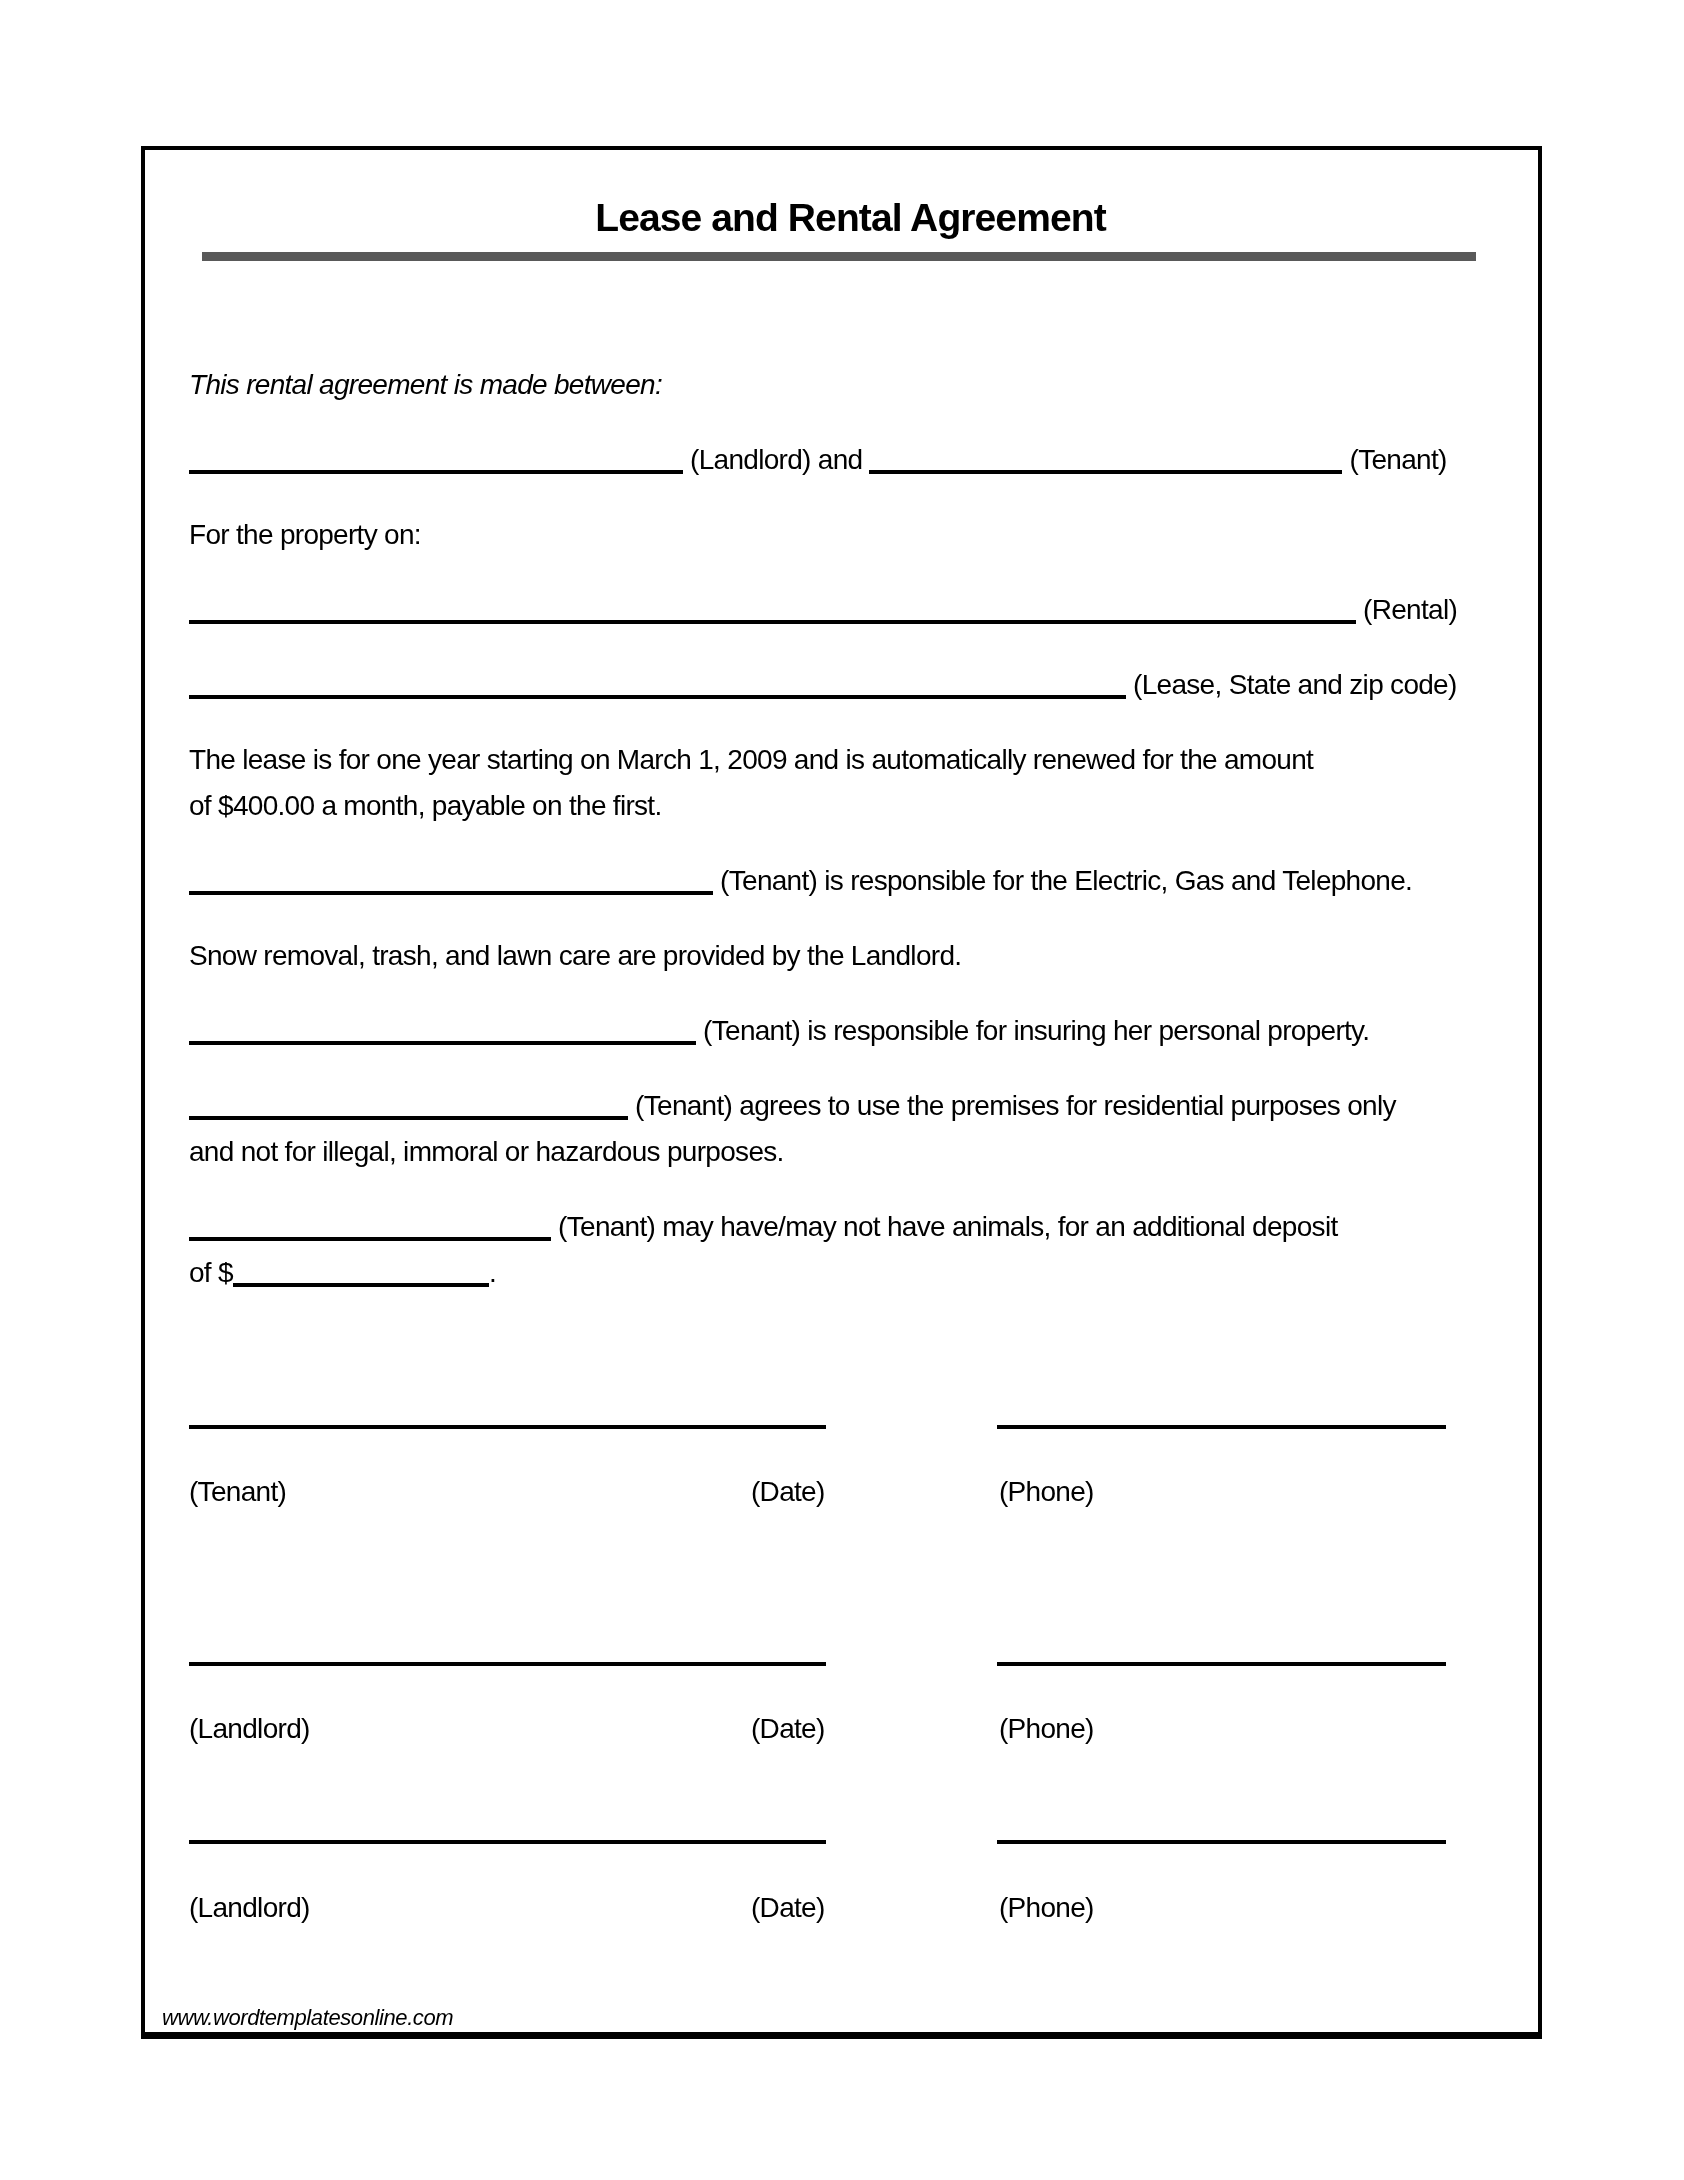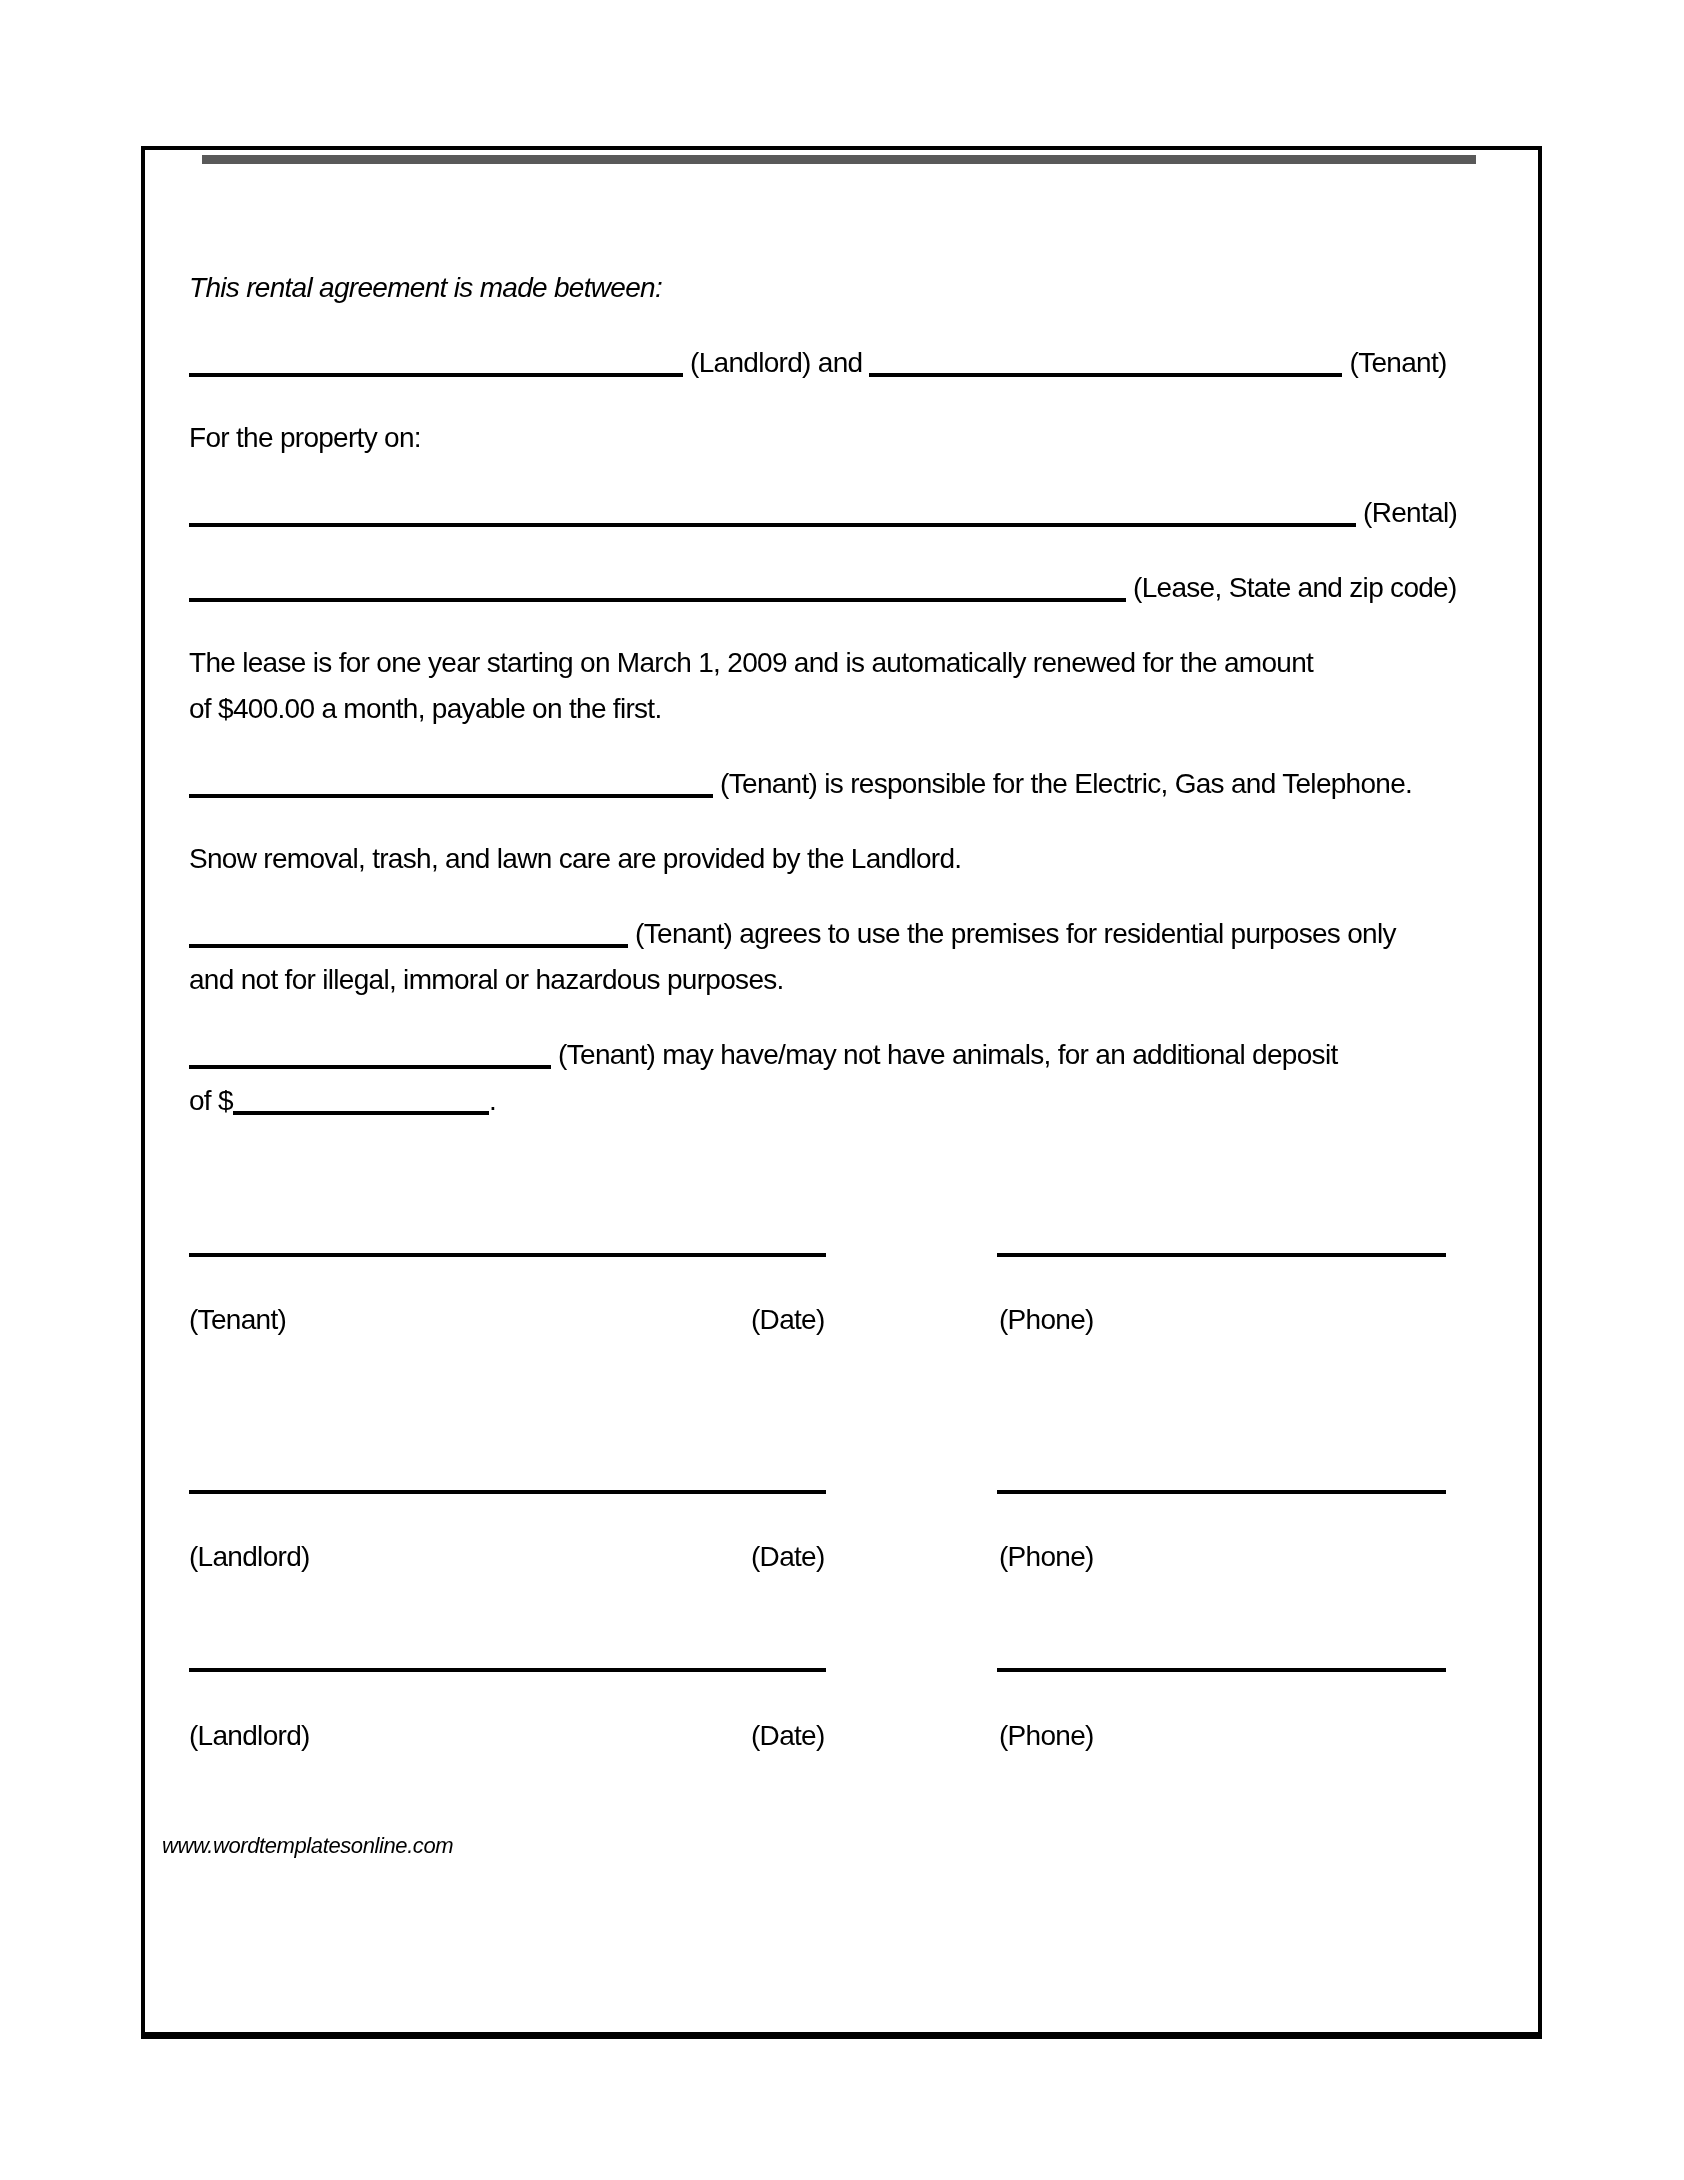--- a/index.html
+++ b/index.html
@@ -85,39 +85,41 @@
     letter-spacing: -0.4px;
   }
 </style>
 </head>
 <body>
 
 <div class="frame"></div>
 
 <main class="content">
 
+  <h1 class="title">Lease and Rental Agreement</h1>
   <div class="rule"></div>
 
   <p class="para intro">This rental agreement is made between:</p>
 
   <p class="para"><span class="blank" style="width:494px"></span><span> (Landlord) and </span><span class="blank" style="width:473px"></span><span> (Tenant)</span></p>
 
   <p class="para">For the property on:</p>
 
   <p class="para"><span class="blank" style="width:1167px"></span><span> (Rental)</span></p>
 
   <p class="para"><span class="blank" style="width:937px"></span><span> (Lease, State and zip code)</span></p>
 
   <p class="para pre">The lease is for one year starting on March 1, 2009 and is automatically renewed for the amount
 of $400.00 a month, payable on the first.</p>
 
   <p class="para"><span class="blank" style="width:524px"></span><span> (Tenant) is responsible for the Electric, Gas and Telephone.</span></p>
 
   <p class="para">Snow removal, trash, and lawn care are provided by the Landlord.</p>
 
+  <p class="para"><span class="blank" style="width:507px"></span><span> (Tenant) is responsible for insuring her personal property.</span></p>
 
   <p class="para"><span class="blank" style="width:439px"></span><span class="pre"> (Tenant) agrees to use the premises for residential purposes only
 and not for illegal, immoral or hazardous purposes.</span></p>
 
   <p class="para"><span class="blank" style="width:362px"></span><span> (Tenant) may have/may not have animals, for an additional deposit</span><br><span>of $</span><span class="blank" style="width:256px"></span><span>.</span></p>
 
   <div class="sig-lines" style="margin-top:129px">
     <div class="sl left"></div>
     <div class="sl right"></div>
   </div>

